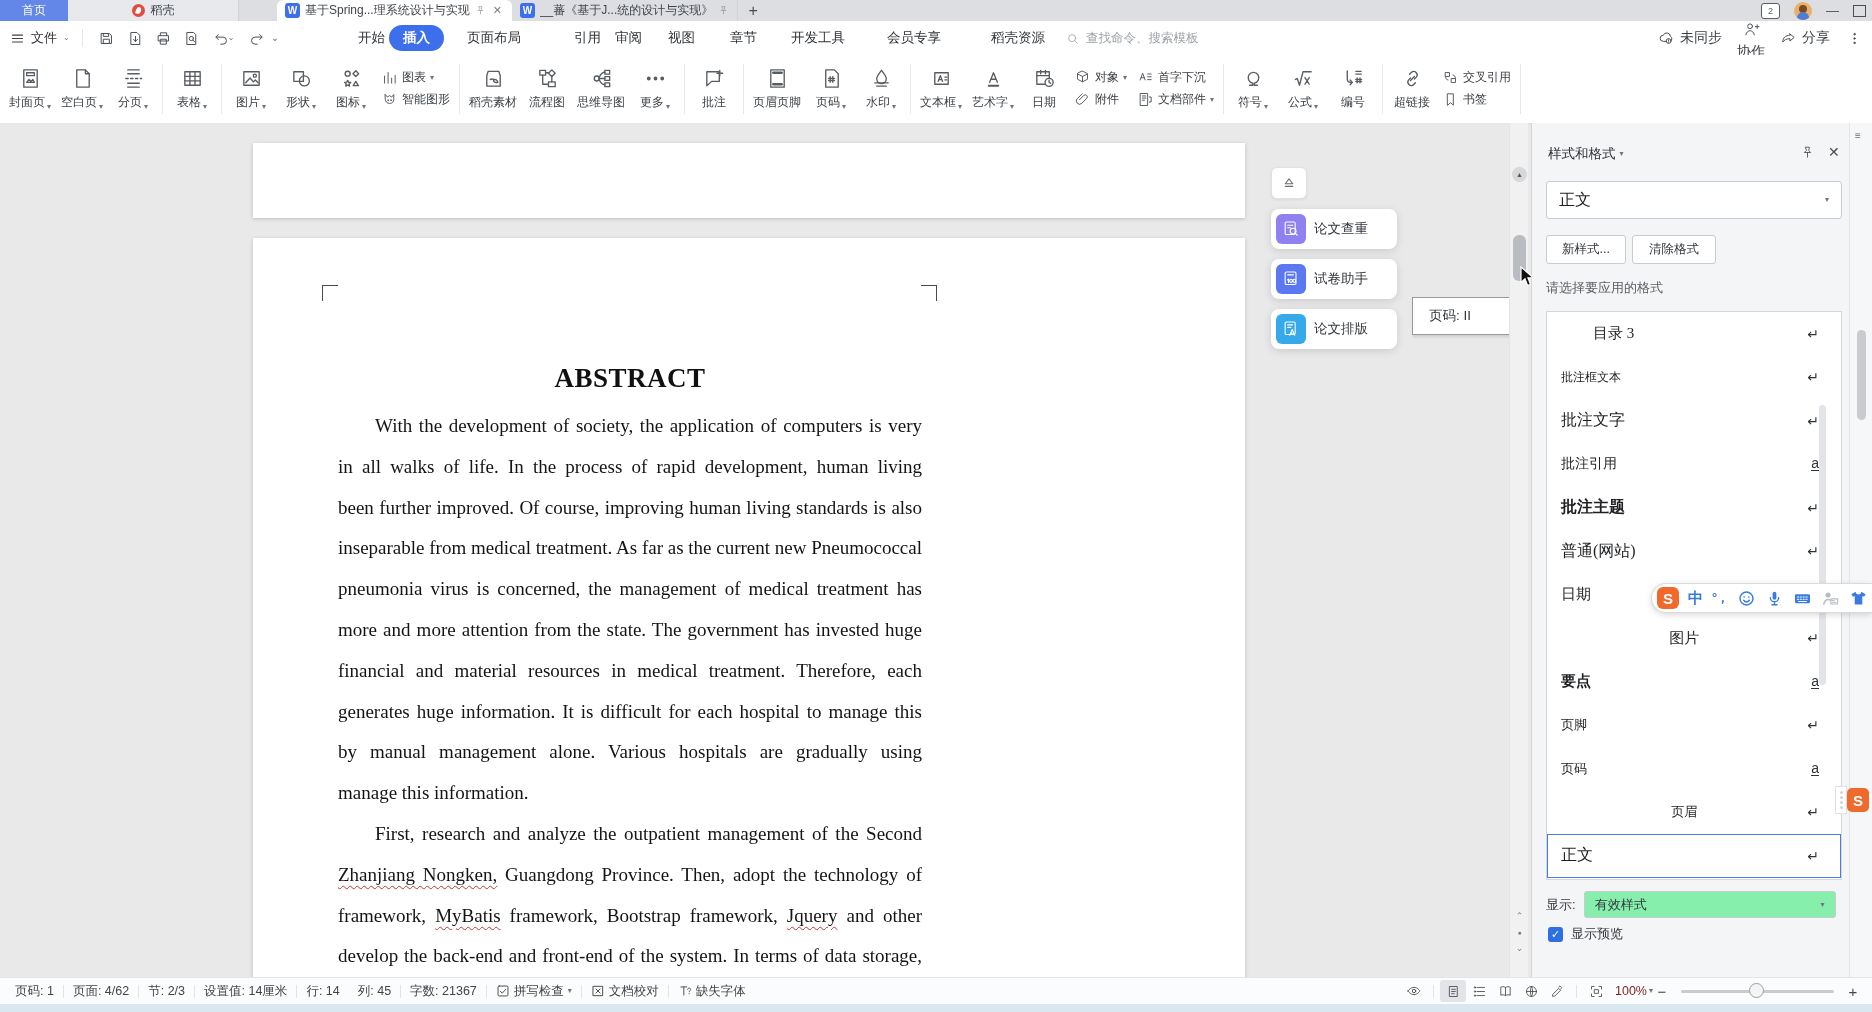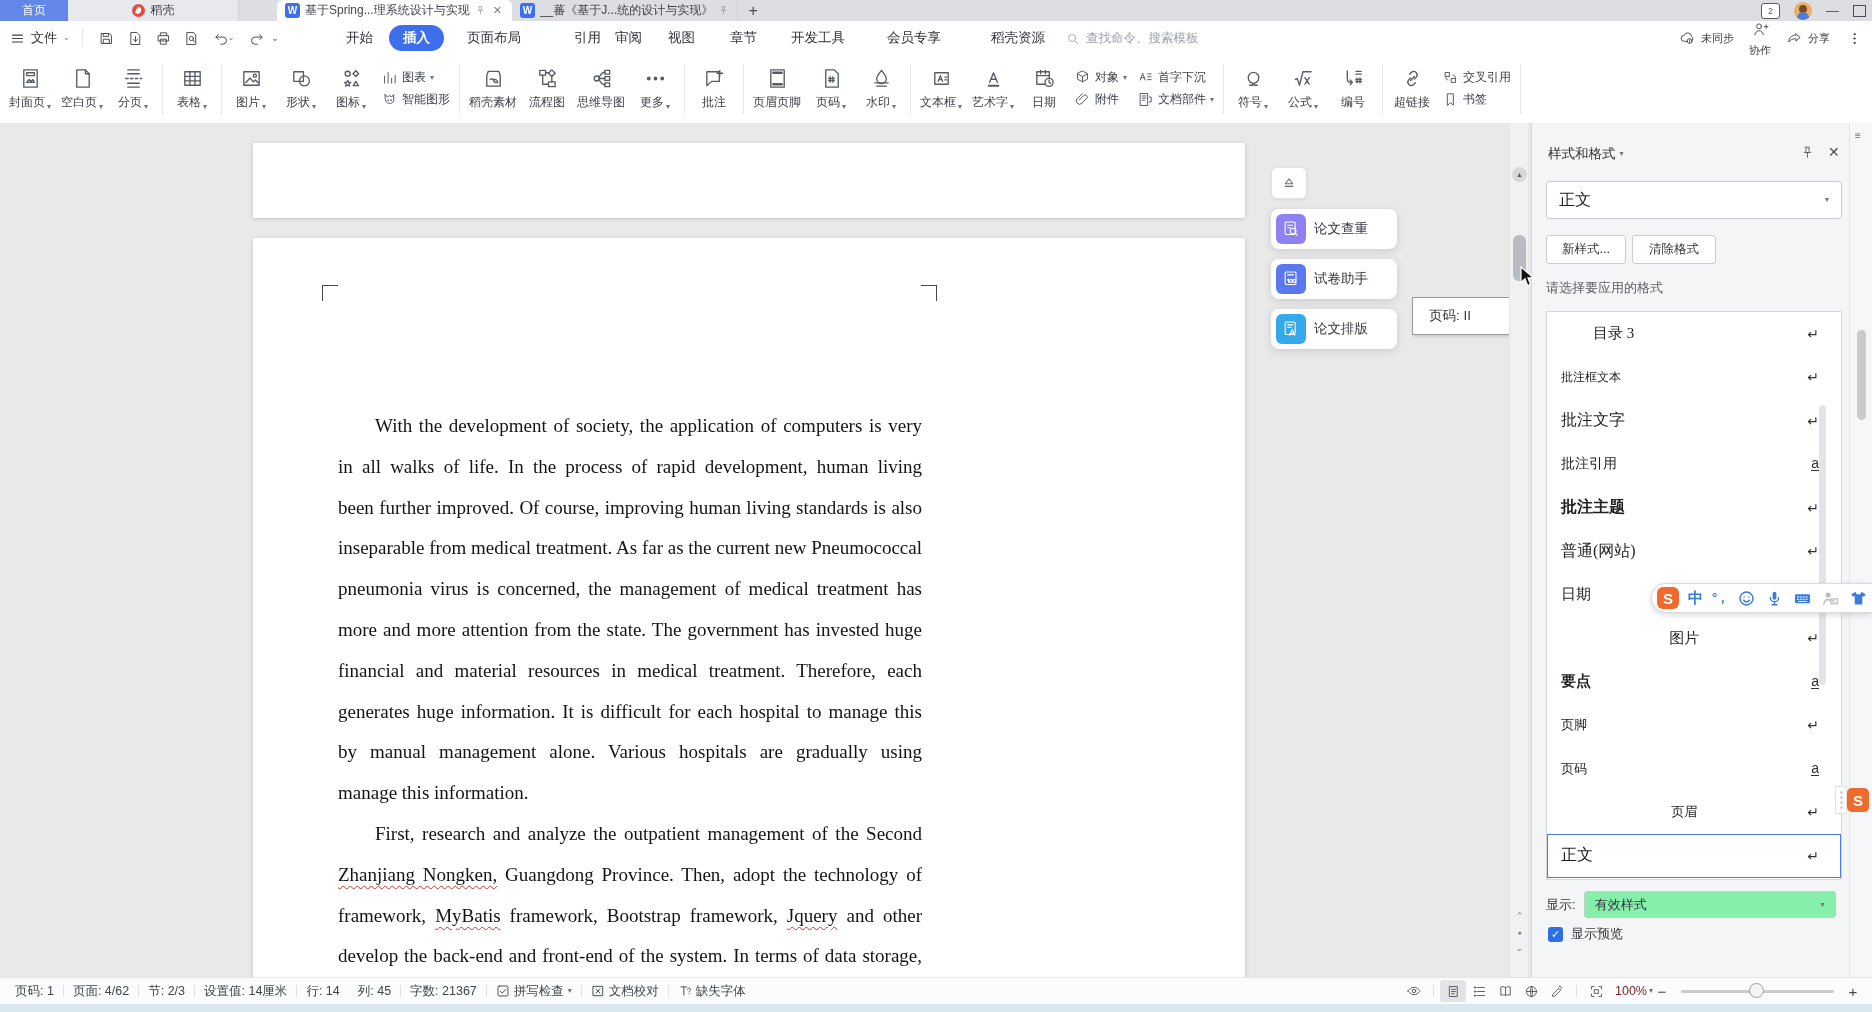--- a/index.html
+++ b/index.html
@@ -30,21 +30,21 @@
 
   
   #menubar{position:absolute;left:0;top:21px;width:1872px;height:34px;background:#fff}
   .mb{position:absolute;top:0;height:34px;display:flex;align-items:center}
   #file-menu{left:10px;gap:6px;font-size:13px;color:#2f3338}
   .quick{position:absolute;top:0;height:34px;display:flex;align-items:center;justify-content:center;width:28px}
   .caret{font-size:8px;color:#70757c;line-height:1}
   .menu-item{position:absolute;top:4px;height:26px;display:flex;align-items:center;font-size:13.5px;color:#2f3338;padding:0 6px}
   .menu-item.active{background:#3D6EEB;color:#fff;border-radius:13px;padding:0 14px;font-weight:bold}
   #mb-search{left:1066px;top:7px;width:190px;height:21px;display:flex;align-items:center;gap:6px;color:#9aa0a8;font-size:12.5px;position:absolute}
-  .mb-right{position:absolute;top:0;height:34px;display:flex;align-items:center;gap:5px;font-size:11px;color:#3c4046}
+  .mb-right{position:absolute;top:0;height:34px;display:flex;align-items:center;gap:5px;font-size:14px;color:#3c4046}
   #vsep-file{position:absolute;left:82px;top:8px;width:1px;height:18px;background:#e4e6e9}
 
   
   #ribbon{position:absolute;left:0;top:55px;width:1872px;height:68px;background:#fff;border-bottom:1px solid #dfe1e5}
   #ribbon-inner{position:absolute;left:4px;top:0;width:1526px;height:67px;display:flex;align-items:center;overflow:hidden}
   .rgroup{display:flex;align-items:center;height:100%}
   .rsep{width:1px;height:50px;background:#e6e8eb;margin:0 4px;flex:0 0 1px}
   .ritem{display:flex;flex-direction:column;align-items:center;justify-content:center;gap:4px;padding:2px 5px;min-width:40px}
   .ritem .rlabel{font-size:12px;color:#3c4046;white-space:nowrap;display:flex;align-items:flex-end;gap:2px}
   .rstack{display:flex;flex-direction:column;justify-content:center;gap:5px;padding:0 5px}
@@ -236,21 +236,21 @@
         </svg>
       </div>
       <div class="quick" style="left: 226px; width: 10px;">
         <span class="caret">⌄</span>
       </div>
       <div class="quick" style="left: 268px; width: 14px;">
         <span class="caret" style="font-size:10px">⌄</span>
       </div>
     </div>
   <div id="menus">
-      <div class="menu-item" style="left: 340px;">开始</div>
+      <div class="menu-item" style="left: 352px;">开始</div>
       <div class="menu-item active" style="left: 389px;">插入</div>
       <div class="menu-item" style="left: 461px;">页面布局</div>
       <div class="menu-item" style="left: 568px;">引用</div>
       <div class="menu-item" style="left: 609px;">审阅</div>
       <div class="menu-item" style="left: 662px;">视图</div>
       <div class="menu-item" style="left: 724px;">章节</div>
       <div class="menu-item" style="left: 785px;">开发工具</div>
       <div class="menu-item" style="left: 881px;">会员专享</div>
       <div class="menu-item" style="left: 985px;">稻壳资源</div>
     </div>
@@ -686,20 +686,21 @@
         <div class="ritem"></div>
       </div>
     </div>
   </div>
 
 <div id="docarea">
   <div id="page-prev" class="page"></div>
   <div id="page-cur" class="page">
     <div class="cmark l"></div>
     <div class="cmark r"></div>
+    <div id="doc-heading">ABSTRACT</div>
     <div id="doc-body">
         <div class="doc-line indent"><span>With the development of society, the application of computers is very important</span></div>
         <div class="doc-line"><span>in all walks of life. In the process of rapid development, human living standards have</span></div>
         <div class="doc-line"><span>been further improved. Of course, improving human living standards is also</span></div>
         <div class="doc-line"><span>inseparable from medical treatment. As far as the current new Pneumococcal</span></div>
         <div class="doc-line"><span>pneumonia virus is concerned, the management of medical treatment has received</span></div>
         <div class="doc-line"><span>more and more attention from the state. The government has invested huge human,</span></div>
         <div class="doc-line"><span>financial and material resources in medical treatment. Therefore, each hospital also</span></div>
         <div class="doc-line"><span>generates huge information. It is difficult for each hospital to manage this information</span></div>
         <div class="doc-line"><span>by manual management alone. Various hospitals are gradually using computers to</span></div>

